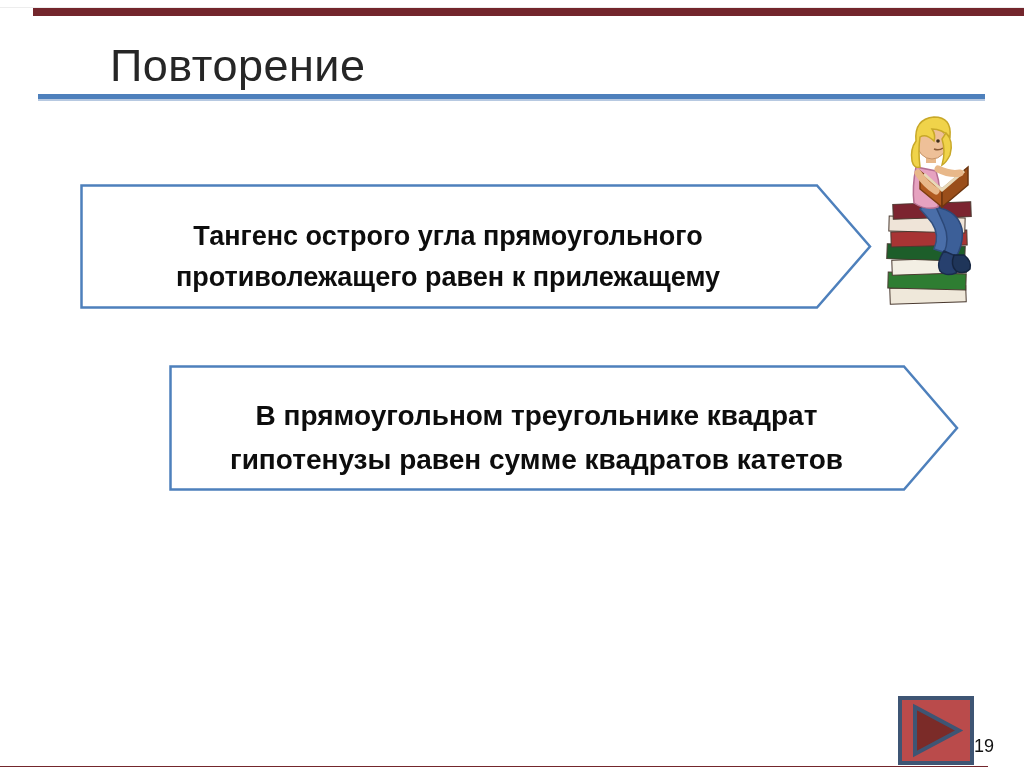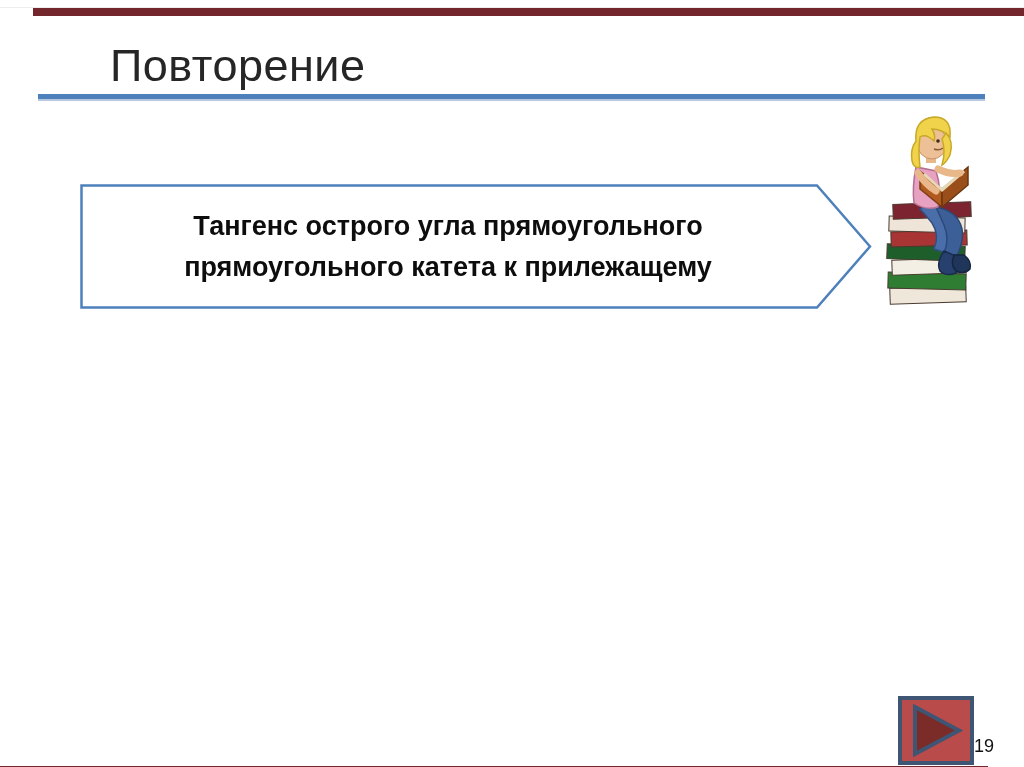--- a/index.html
+++ b/index.html
@@ -55,21 +55,21 @@
     border-bottom: 2px solid #b7c9e1;
   }
 
   
   .callout {
     position: absolute;
   }
   .callout svg { display: block; }
   .callout-text {
     position: absolute;
-    top: 0; left: 0;
+    top: 10px; left: 0;
     height: 100%;
     display: flex;
     flex-direction: column;
     justify-content: center;
     text-align: center;
     font-weight: bold;
     color: #0d0d0d;
   }
   .callout-1 { left: 80px; top: 176px; width: 792px; height: 125px; }
   .callout-1 .callout-text { width: 736px; font-size: 27px; line-height: 41px; }
@@ -118,24 +118,33 @@
 
   <div class="title">Повторение</div>
   <div class="title-rule"></div>
 
   <div class="callout callout-1">
     <svg width="792" height="125" viewBox="0 0 792 125">
       <polygon points="1.5,1.5 737,1.5 790,62.5 737,123.5 1.5,123.5" style="fill:#ffffff; stroke:var(--accent-blue,#4E80BC); stroke-width:2.5;"></polygon>
     </svg>
     <div class="callout-text">
       <span>Тангенс острого угла прямоугольного</span>
-      <span>прямоугольного катета к прилежащему</span>
+      <span>противолежащего равен к прилежащему</span>
     </div>
   </div>
 
+  <div class="callout callout-2">
+    <svg width="790" height="126" viewBox="0 0 790 126">
+      <polygon points="1.5,1.5 735,1.5 788,63 735,124.5 1.5,124.5" style="fill:#ffffff; stroke:var(--accent-blue,#4E80BC); stroke-width:2.5;"></polygon>
+    </svg>
+    <div class="callout-text">
+      <span>В прямоугольном треугольнике квадрат</span>
+      <span>гипотенузы равен сумме квадратов катетов</span>
+    </div>
+  </div>
 
   <div class="clipart">
     <svg width="120" height="196" viewBox="0 0 120 196">
 
       <g stroke="#4a3a30" stroke-width="1">
         <rect x="14" y="176" width="76" height="16" fill="#efe8da" transform="rotate(-2 52 184)"></rect>
         <rect x="12" y="162" width="78" height="16" fill="#2e7d32" transform="rotate(1.5 51 170)"></rect>
         <rect x="16" y="148" width="74" height="15" fill="#f3efe4" transform="rotate(-2 53 155)"></rect>
         <rect x="11" y="134" width="78" height="15" fill="#1d5e2a" transform="rotate(2 50 141)"></rect>
         <rect x="15" y="120" width="76" height="15" fill="#a83434" transform="rotate(-1.5 53 127)"></rect>

